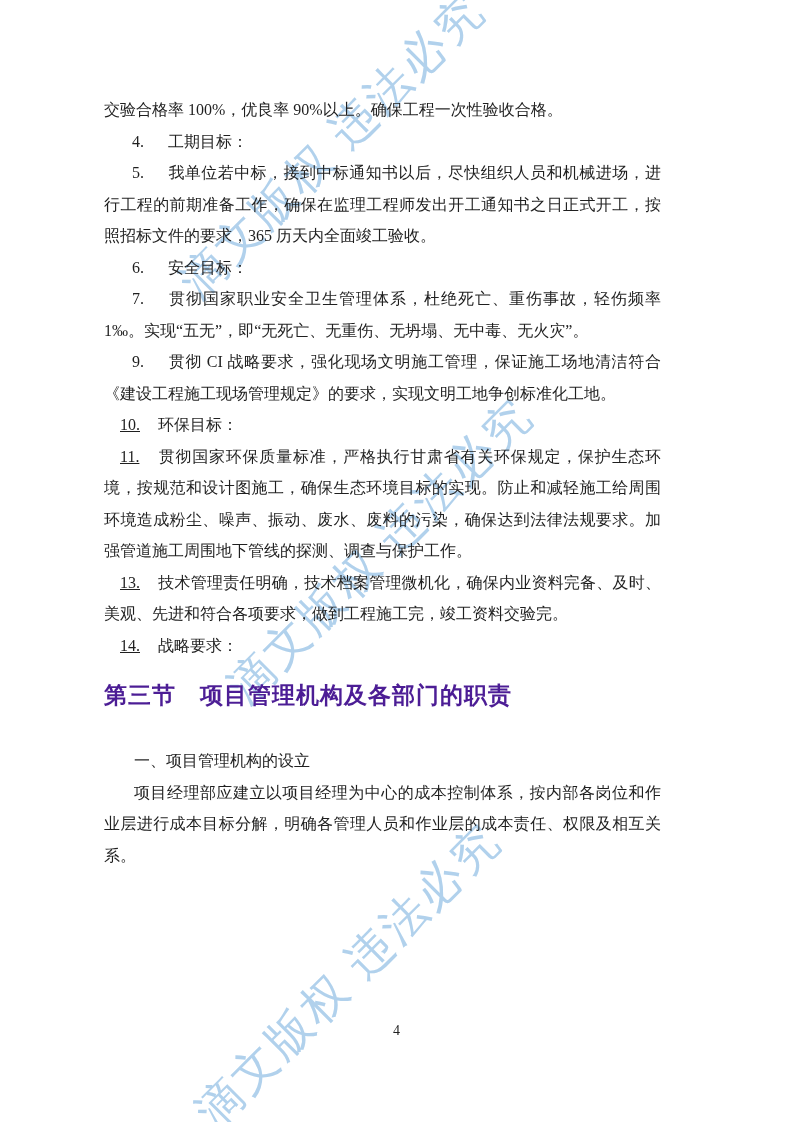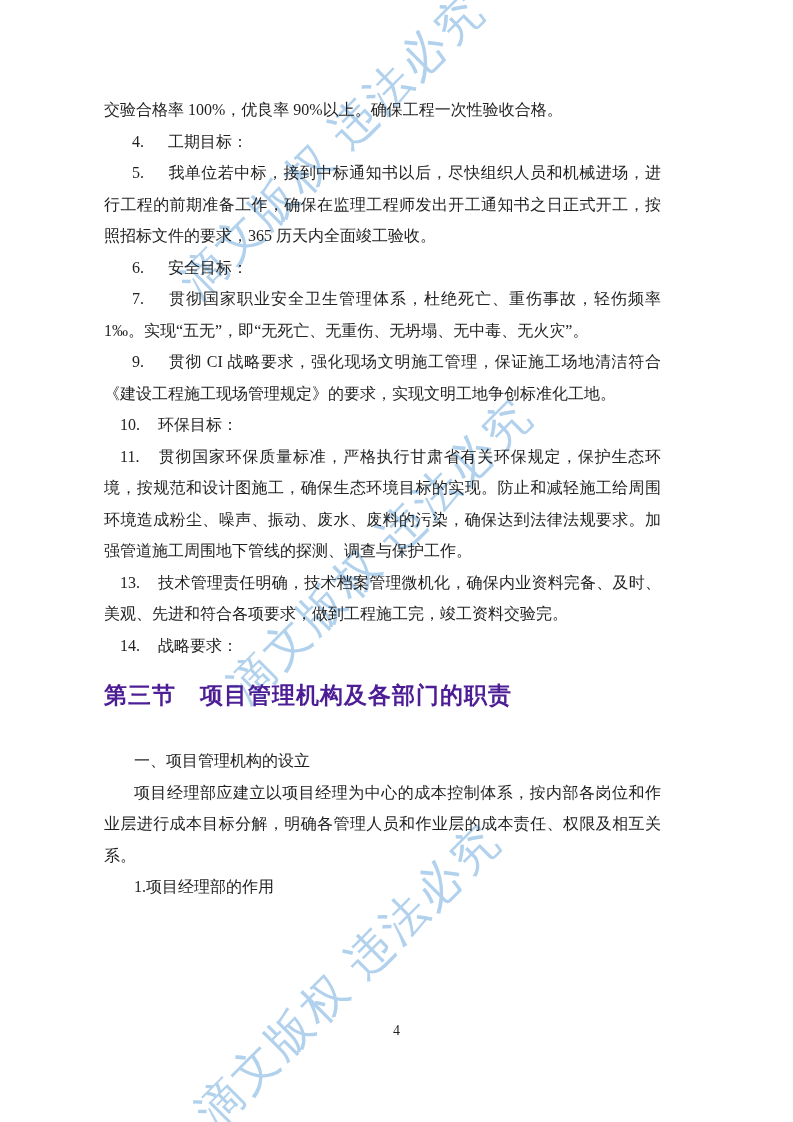--- a/index.html
+++ b/index.html
@@ -41,21 +41,21 @@
     top: 94px;
     width: 557px;
     font-size: 16px;
     line-height: 31.5px;
     text-align: justify;
   }
   .content p { margin: 0; }
 
   .no { display: inline-block; }
   .n1 { margin-left: 28px; width: 36px; }  
-  .n2 { margin-left: 16px; width: 38px; }  
+  .n2 { margin-left: 16px; width: 38px; text-decoration: underline; }  
 
   .ind { text-indent: 30px; }              
 
   .section-heading {
     font-family: "Liberation Sans", "DejaVu Sans", sans-serif;
     font-weight: bold;
     font-size: 23px;
     line-height: 32px;
     letter-spacing: 1px;
     color: #4c1d95;
@@ -124,19 +124,18 @@
       <span class="no n2">14.</span><span>战略要求：</span>
     </p>
 
 
     <div class="section-heading">第三节　项目管理机构及各部门的职责</div>
 
     <p class="ind">一、项目管理机构的设立</p>
 
     <p class="ind">项目经理部应建立以项目经理为中心的成本控制体系，按内部各岗位和作业层进行成本目标分解，明确各管理人员和作业层的成本责任、权限及相互关系。</p>
 
-    <p class="ind">1.项目经理部的作用</p>
 
   </div>
 
   <div class="footer">4</div>
 
 </div>
 
 </body></html>

